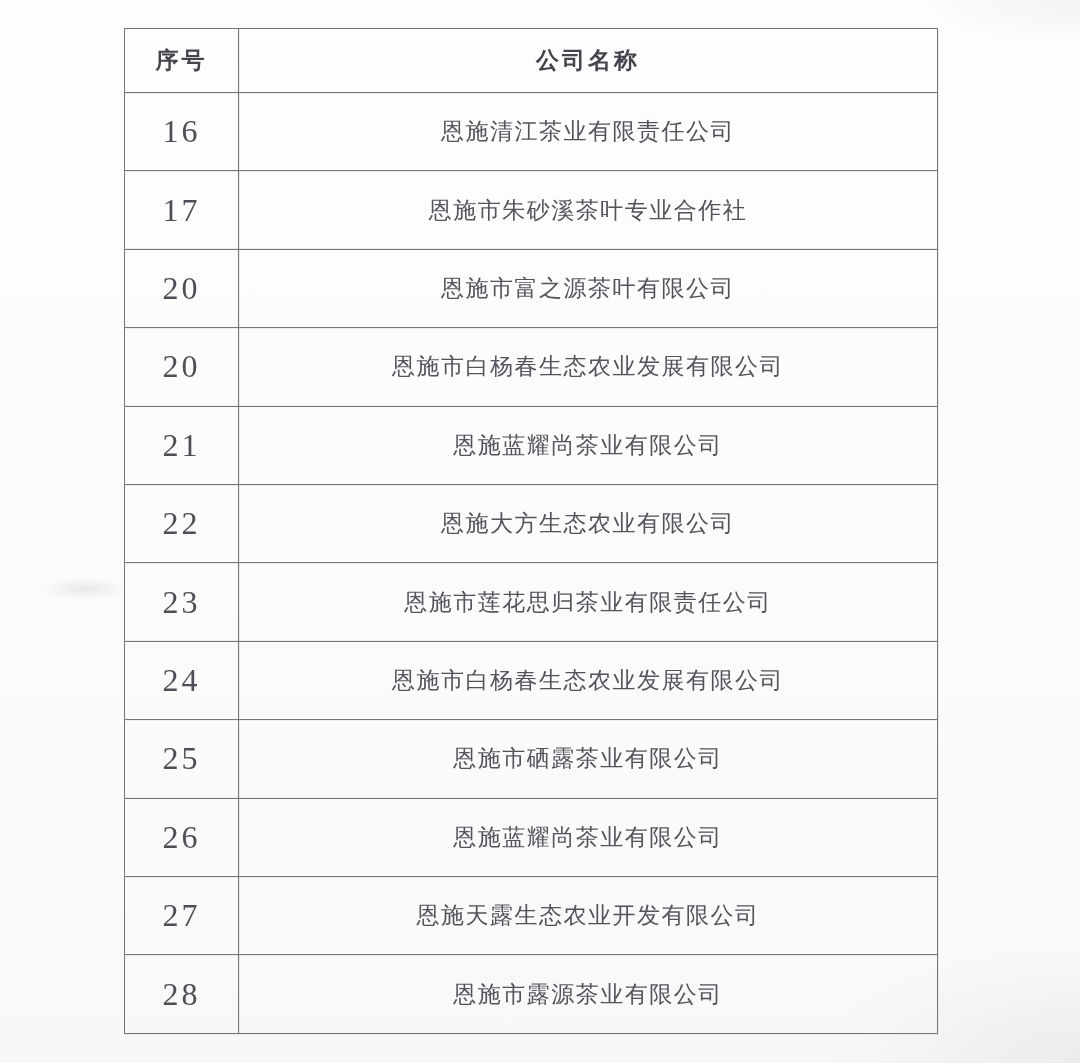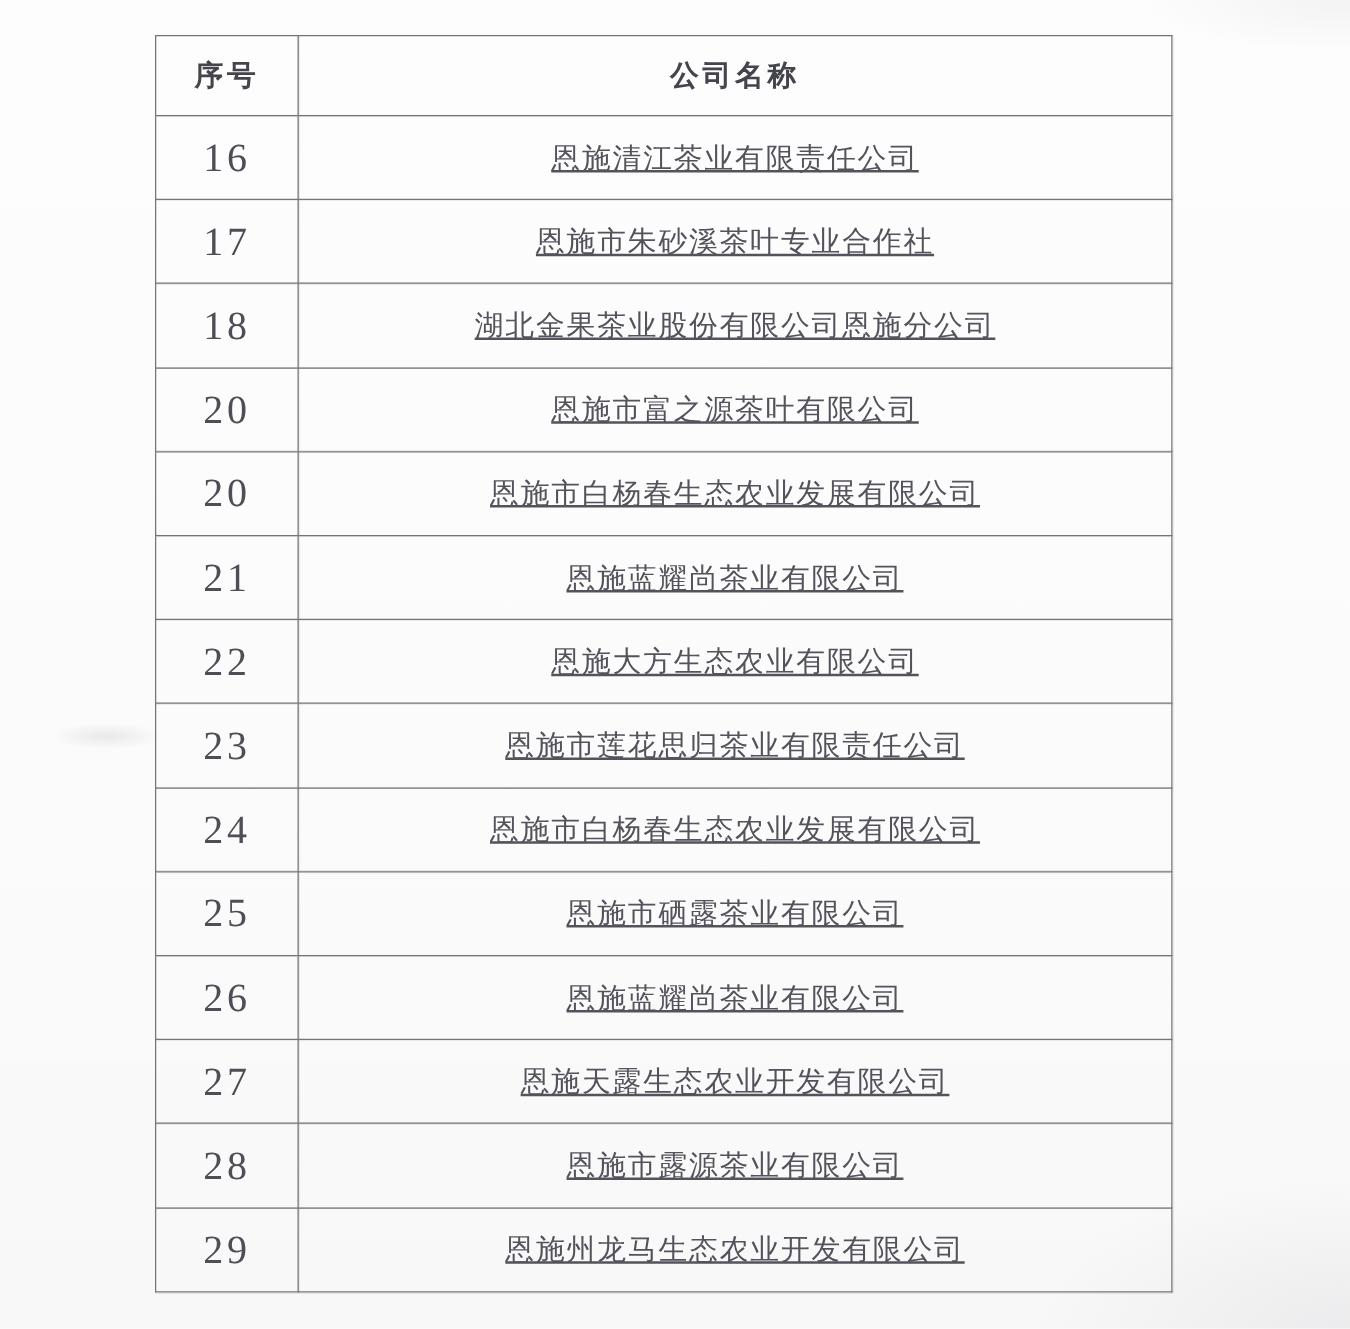--- a/index.html
+++ b/index.html
@@ -74,21 +74,20 @@
     font-size: 32px;
     color: #4e4e57;
     letter-spacing: 3px;
     font-variant-numeric: lining-nums;
   }
 
   .company-table td.cell-name {
     font-size: 23px;
     color: #53535c;
     letter-spacing: 1.5px;
-    text-decoration: underline;
   }
 </style>
 </head>
 <body>
 
 <div class="page">
 
   <div class="smudge-left"></div>
   <div class="smudge-top-right"></div>
   <div class="smudge-bottom-right"></div>
@@ -105,24 +104,20 @@
       </tr>
     </thead>
     <tbody>
       <tr>
         <td class="cell-no">16</td>
         <td class="cell-name">恩施清江茶业有限责任公司</td>
       </tr>
       <tr>
         <td class="cell-no">17</td>
         <td class="cell-name">恩施市朱砂溪茶叶专业合作社</td>
-      </tr>
-      <tr>
-        <td class="cell-no">18</td>
-        <td class="cell-name">湖北金果茶业股份有限公司恩施分公司</td>
       </tr>
       <tr>
         <td class="cell-no">20</td>
         <td class="cell-name">恩施市富之源茶叶有限公司</td>
       </tr>
       <tr>
         <td class="cell-no">20</td>
         <td class="cell-name">恩施市白杨春生态农业发展有限公司</td>
       </tr>
       <tr>
@@ -150,19 +145,15 @@
         <td class="cell-name">恩施蓝耀尚茶业有限公司</td>
       </tr>
       <tr>
         <td class="cell-no">27</td>
         <td class="cell-name">恩施天露生态农业开发有限公司</td>
       </tr>
       <tr>
         <td class="cell-no">28</td>
         <td class="cell-name">恩施市露源茶业有限公司</td>
       </tr>
-      <tr>
-        <td class="cell-no">29</td>
-        <td class="cell-name">恩施州龙马生态农业开发有限公司</td>
-      </tr>
     </tbody>
   </table>
 </div>
 
 </body></html>

